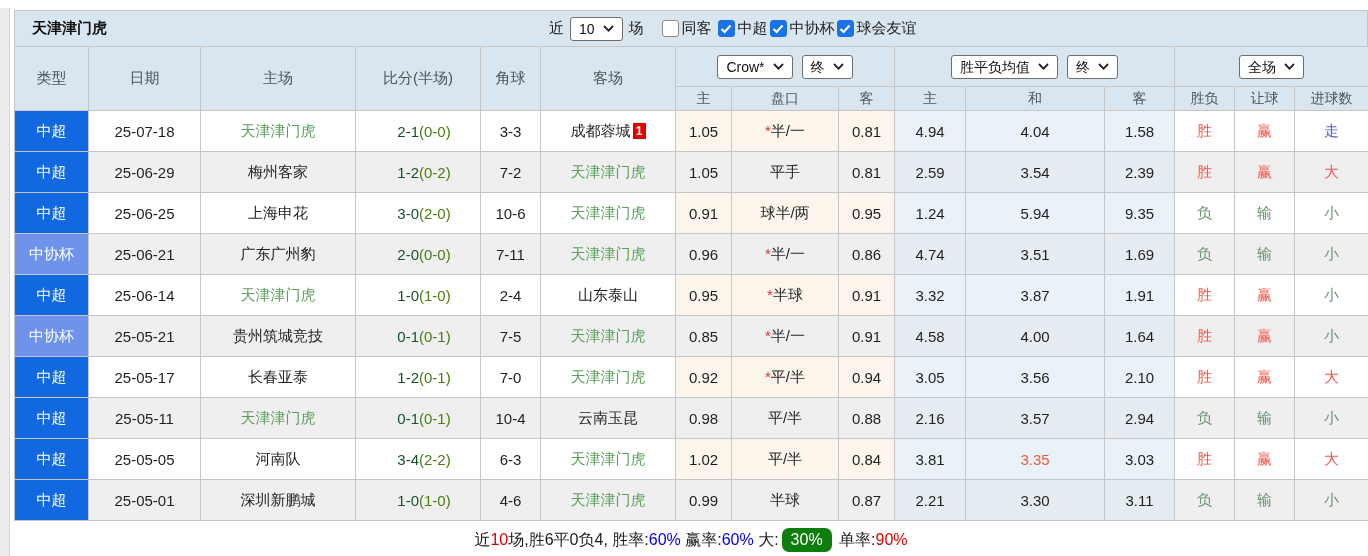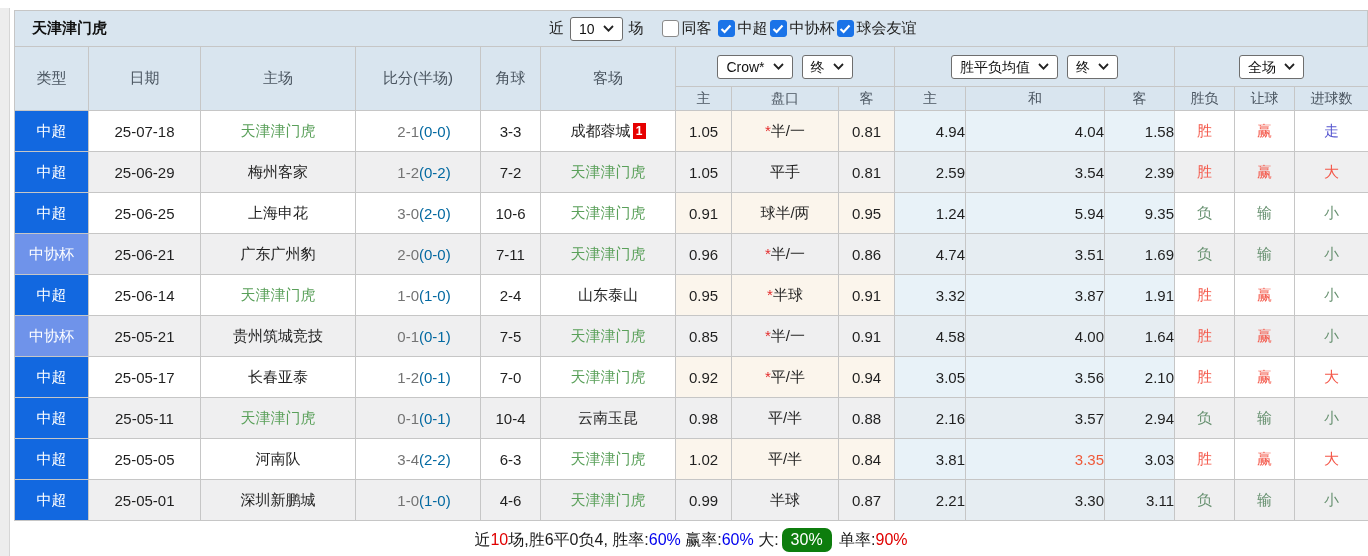--- a/index.html
+++ b/index.html
@@ -34,25 +34,25 @@
   tr.h1 .grp{vertical-align:middle;}
   .grp-inner{display:flex;align-items:center;justify-content:center;gap:9px;}
   tbody tr{height:41px;background:#fff;}
   tbody tr:nth-child(even){background:#efeff0;}
   tbody td{font-size:15px;color:#1f1f1f;}
   td.type{color:#fff;font-size:15px;}
   td.type.super{background:#1268e0;}
   td.type.cup{background:#6f93ea;}
   td.cream{background:#fbf5ec;}
   tbody tr:nth-child(even) td.cream{background:#efeff0;}
-  td.bluecol{background:#e8f2f8;text-align:right;}
+  td.bluecol{background:#e8f2f8;}
   tbody tr:nth-child(even) td.bluecol{background:#e6edf2;}
   .team-self{color:#5aa05a;}
-  .sc{color:#737373;margin-left:12px;}
-  .half{color:#0369a1;}
+  .sc{color:#14532d;margin-left:12px;}
+  .half{color:#4d7c0f;}
   .star{color:#e42b2b;}
   .red{color:#f4584a;}
   .green{color:#66906f;}
   .blue{color:#5555cf;}
   .hot{color:#ee5a3a;}
   .badge1{display:inline-block;background:#e60000;color:#fff;font-size:12px;font-weight:bold;width:13px;height:16px;line-height:16px;margin-left:2px;vertical-align:1px;}
 
   
   .foot{height:38px;display:flex;align-items:center;justify-content:center;font-size:16px;color:#1c1c1c;}
   .foot span{white-space:pre;}

